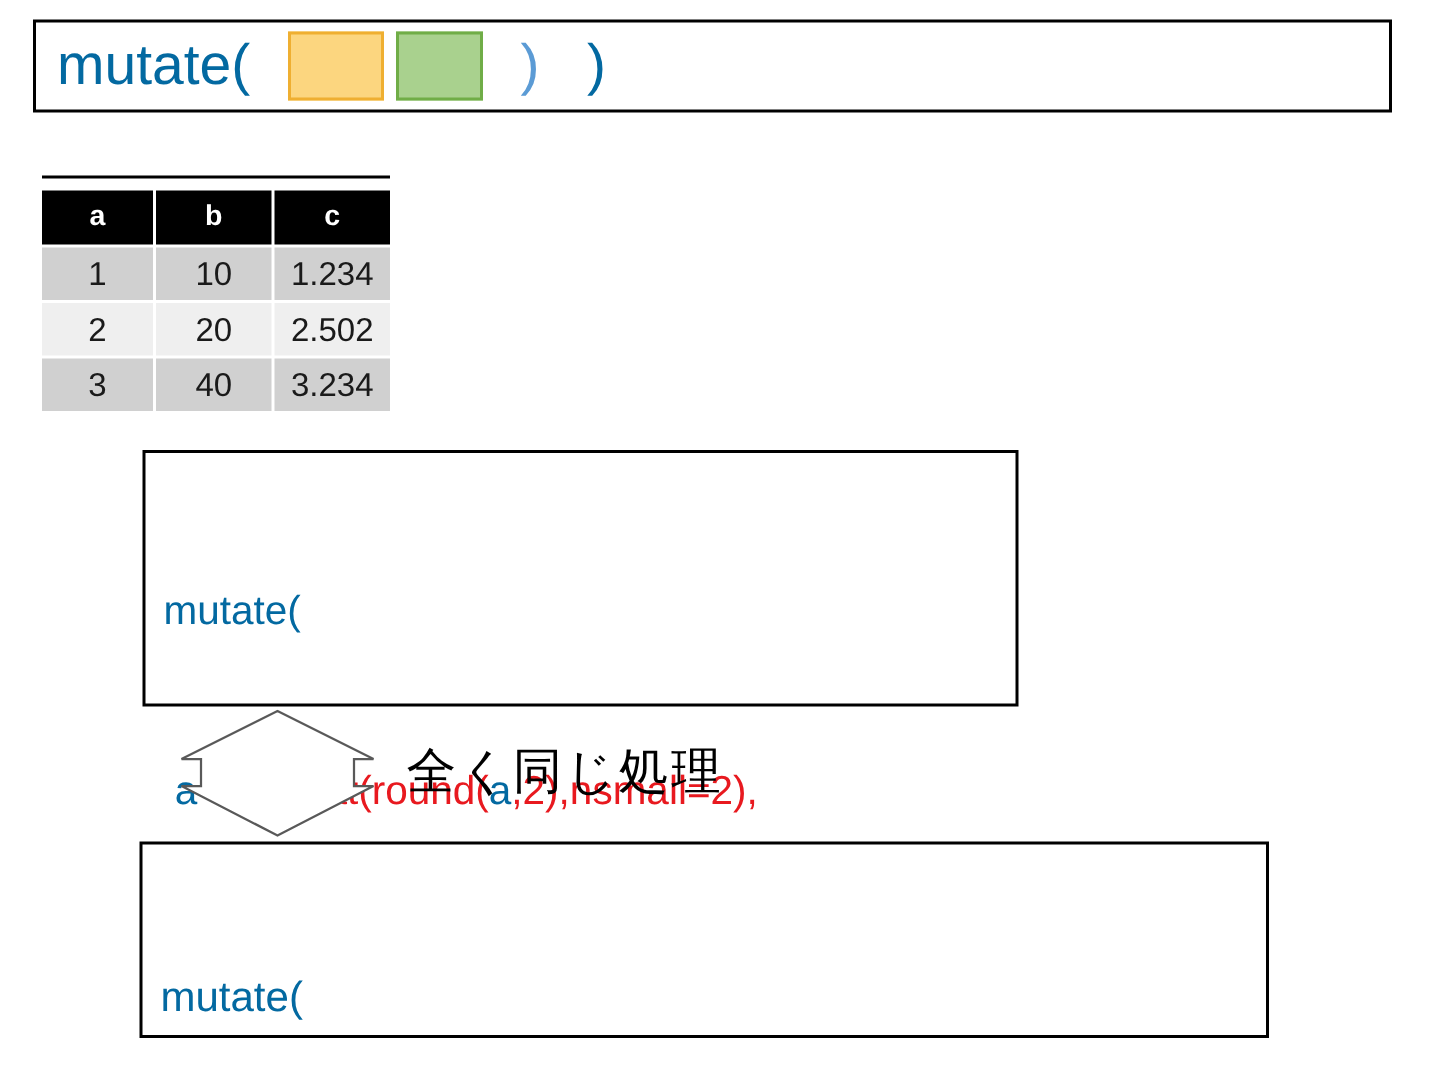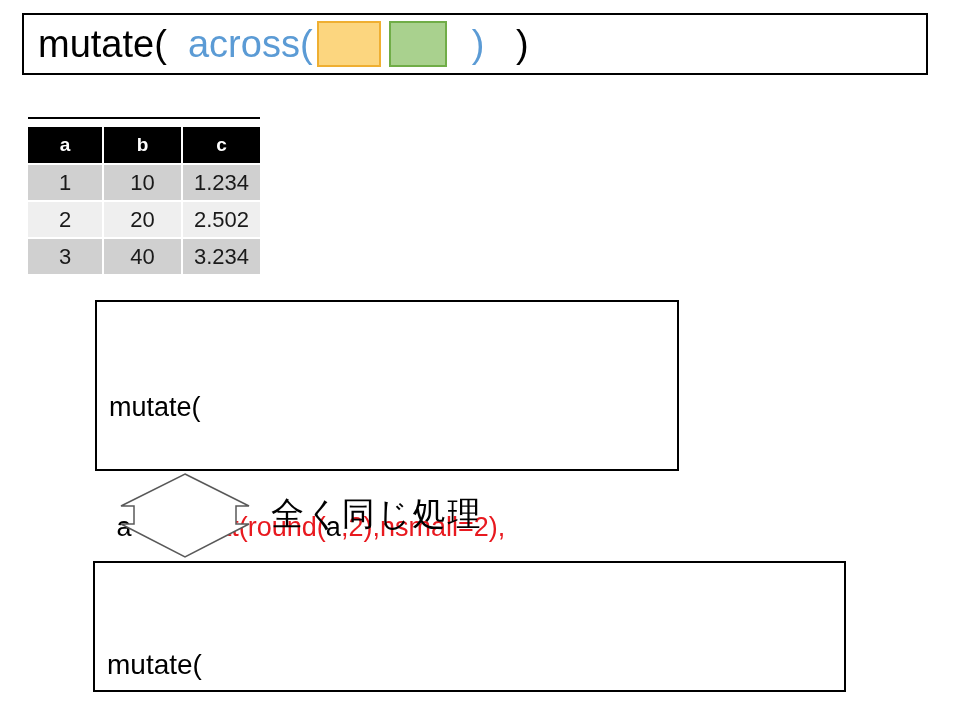--- a/index.html
+++ b/index.html
@@ -8,21 +8,21 @@
     font-family:"Liberation Sans", sans-serif;overflow:hidden;
   }
   
   #title-box{
     position:absolute;left:22px;top:13px;width:888px;height:58px;
     border:2px solid #000;display:flex;align-items:center;
     padding-left:14px;font-size:38px;white-space:pre;
   }
   
   .tok{white-space:pre;}
-  .tok-plain{color:#000000;}
+  .tok-plain{color:#0369a1;}
   .tok-blue{color:#5B9BD5;}
   .tok-red{color:#E8191F;}
   
   .swatch{display:inline-block;margin:0 4px;}
   .swatch-orange{width:60px;height:42px;background:#FCD67F;border:2px solid #EFAF31;}
   .swatch-green{width:54px;height:42px;background:#A9D18E;border:2px solid #70AD47;}
   
   #table-wrap{
     position:absolute;left:28px;top:117px;width:232px;
     border-top:2px solid #000;padding-top:8px;
@@ -59,21 +59,21 @@
   #equiv-label{
     position:absolute;left:271px;top:492px;font-size:33px;color:#000;
     letter-spacing:2px;white-space:pre;text-align:right;
   }
 </style>
 </head>
 <body>
 
 <div id="slide">
 
-  <div id="title-box"><span class="tok tok-plain">mutate(  </span><span class="tok tok-blue">across(</span><span class="swatch swatch-orange"></span><span class="swatch swatch-green"></span><span class="tok tok-blue">  )</span><span class="tok tok-plain">   )</span></div>
+  <div id="title-box"><span class="tok tok-plain">mutate(  </span><span class="swatch swatch-orange"></span><span class="swatch swatch-green"></span><span class="tok tok-blue">  )</span><span class="tok tok-plain">   )</span></div>
 
   <div id="table-wrap">
     <div id="data-table">
       <div class="th">a</div>
       <div class="th">b</div>
       <div class="th">c</div>
 
       <div class="td row-dark">1</div>
       <div class="td row-dark">10</div>
       <div class="td row-dark">1.234</div>

